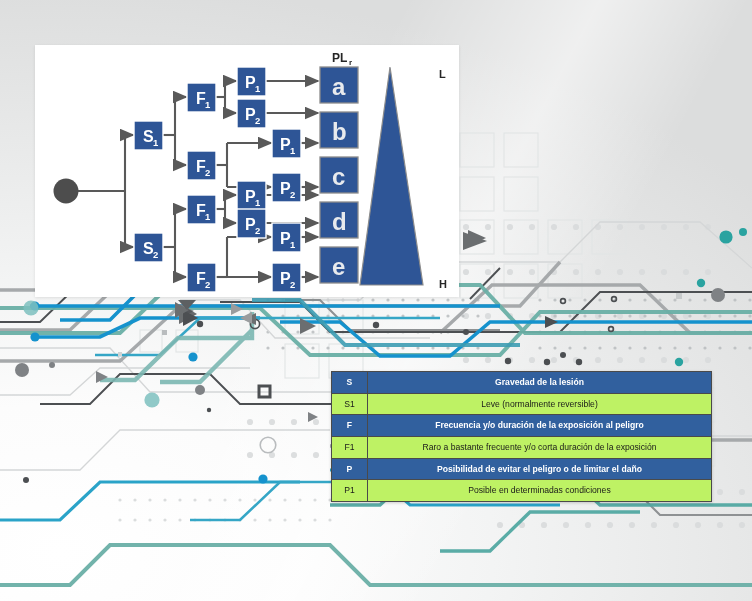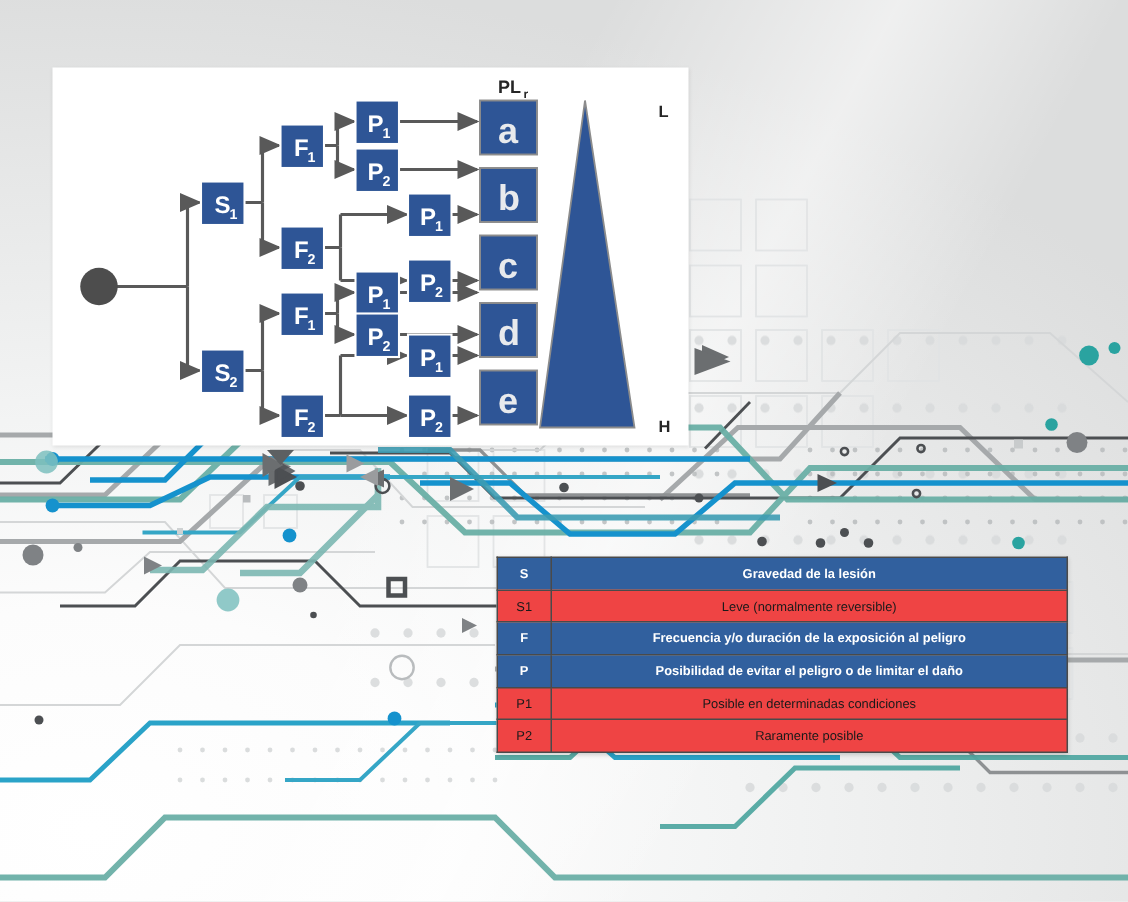--- a/index.html
+++ b/index.html
@@ -37,21 +37,21 @@
     box-shadow:0 1px 3px rgba(0,0,0,.18);
   }
   #risk-table td{
     border:1px solid #4a4a4a;
     height:20.7px;
     padding:0 2px;
     font-size:8.6px;
     color:#1a1a1a;
     text-align:center;
     line-height:1.05;
-    background:#ef4444;
+    background:#bef264;
     white-space:nowrap;
   }
   #risk-table td.k{width:31px;}
   #risk-table tr.hdr td{
     background:#31609E;
     color:#ffffff;
     font-weight:bold;
   }
   #risk-table tr.hdr td.k{letter-spacing:.2px;}
 </style>
@@ -444,28 +444,28 @@
           <td>Gravedad de la lesión</td>
         </tr>
         <tr>
           <td class="k">S1</td>
           <td>Leve (normalmente reversible)</td>
         </tr>
         <tr class="hdr">
           <td class="k">F</td>
           <td>Frecuencia y/o duración de la exposición al peligro</td>
         </tr>
+        <tr>
+          <td class="k">F1</td>
+          <td>Raro a bastante frecuente y/o corta duración de la exposición</td>
+        </tr>
         <tr class="hdr">
           <td class="k">P</td>
           <td>Posibilidad de evitar el peligro o de limitar el daño</td>
         </tr>
         <tr>
           <td class="k">P1</td>
           <td>Posible en determinadas condiciones</td>
         </tr>
-        <tr>
-          <td class="k">P2</td>
-          <td>Raramente posible</td>
-        </tr>
       </tbody>
   </table>
 
 </div>
 
 </body></html>

